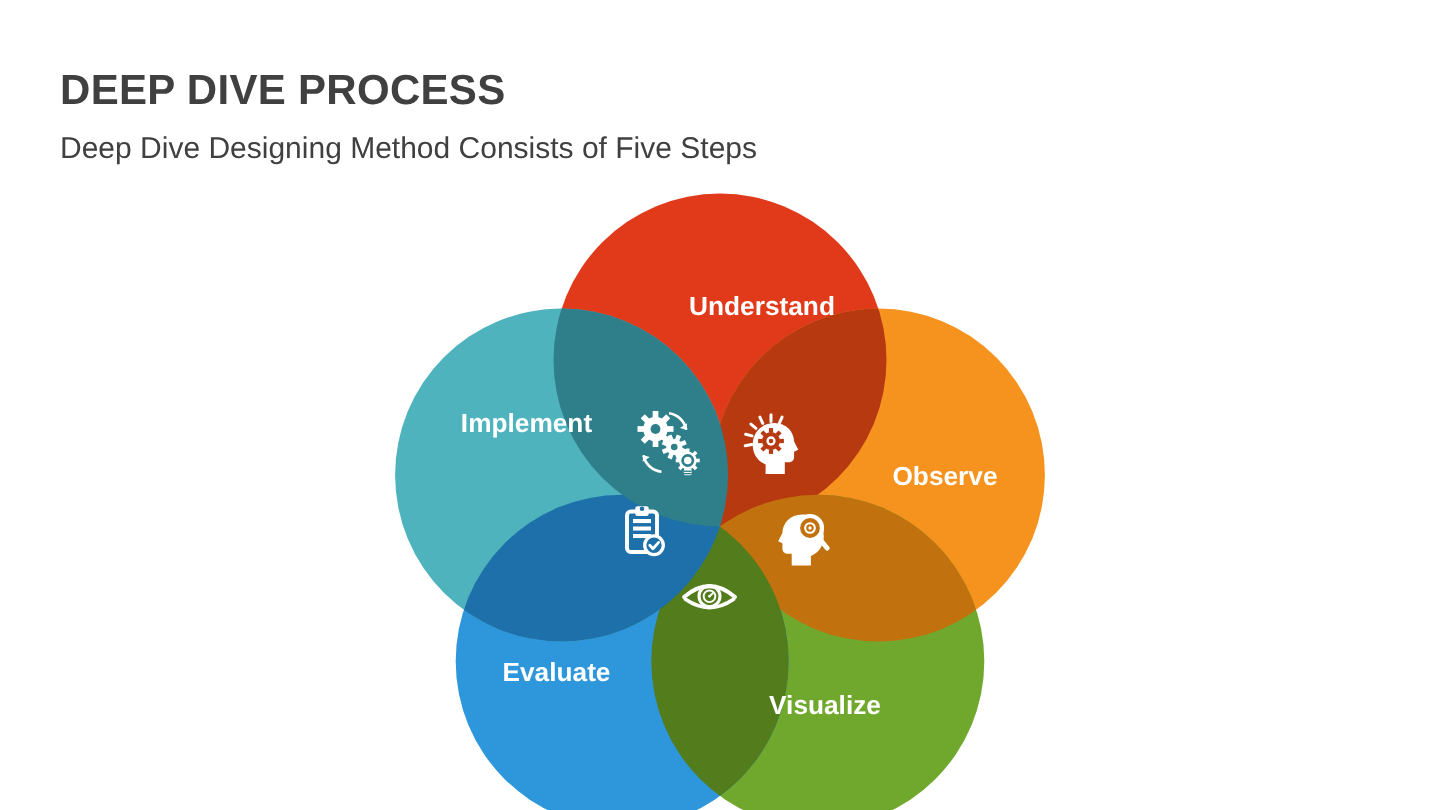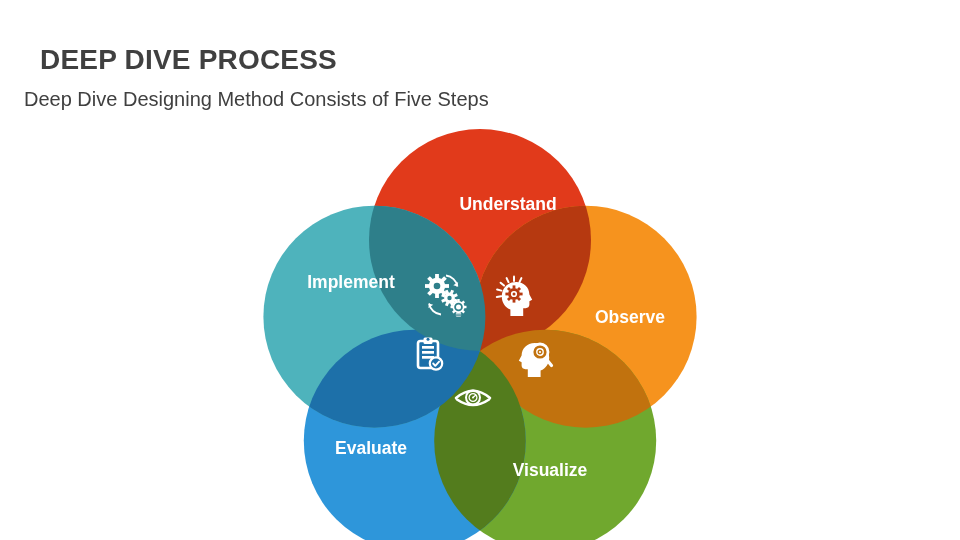--- a/index.html
+++ b/index.html
@@ -10,21 +10,21 @@
     overflow: hidden;
     font-family: "Liberation Sans", sans-serif;
     margin-top: 32px;
   }
   .title {
     position: absolute; left: 40px; top: 12px;
     font-size: 28px; font-weight: 700; color: #404040;
     letter-spacing: 0.2px;
   }
   .subtitle {
-    position: absolute; left: 24px; top: 56px;
+    position: absolute; left: 40px; top: 56px;
     font-size: 20px; font-weight: 400; color: #404040;
   }
   .venn { position: absolute; left: 0; top: 0; }
   .circle-label {
     fill: #ffffff;
     font-family: "Liberation Sans", sans-serif;
     font-size: 17.5px;
     font-weight: 600;
     text-anchor: middle;
   }

